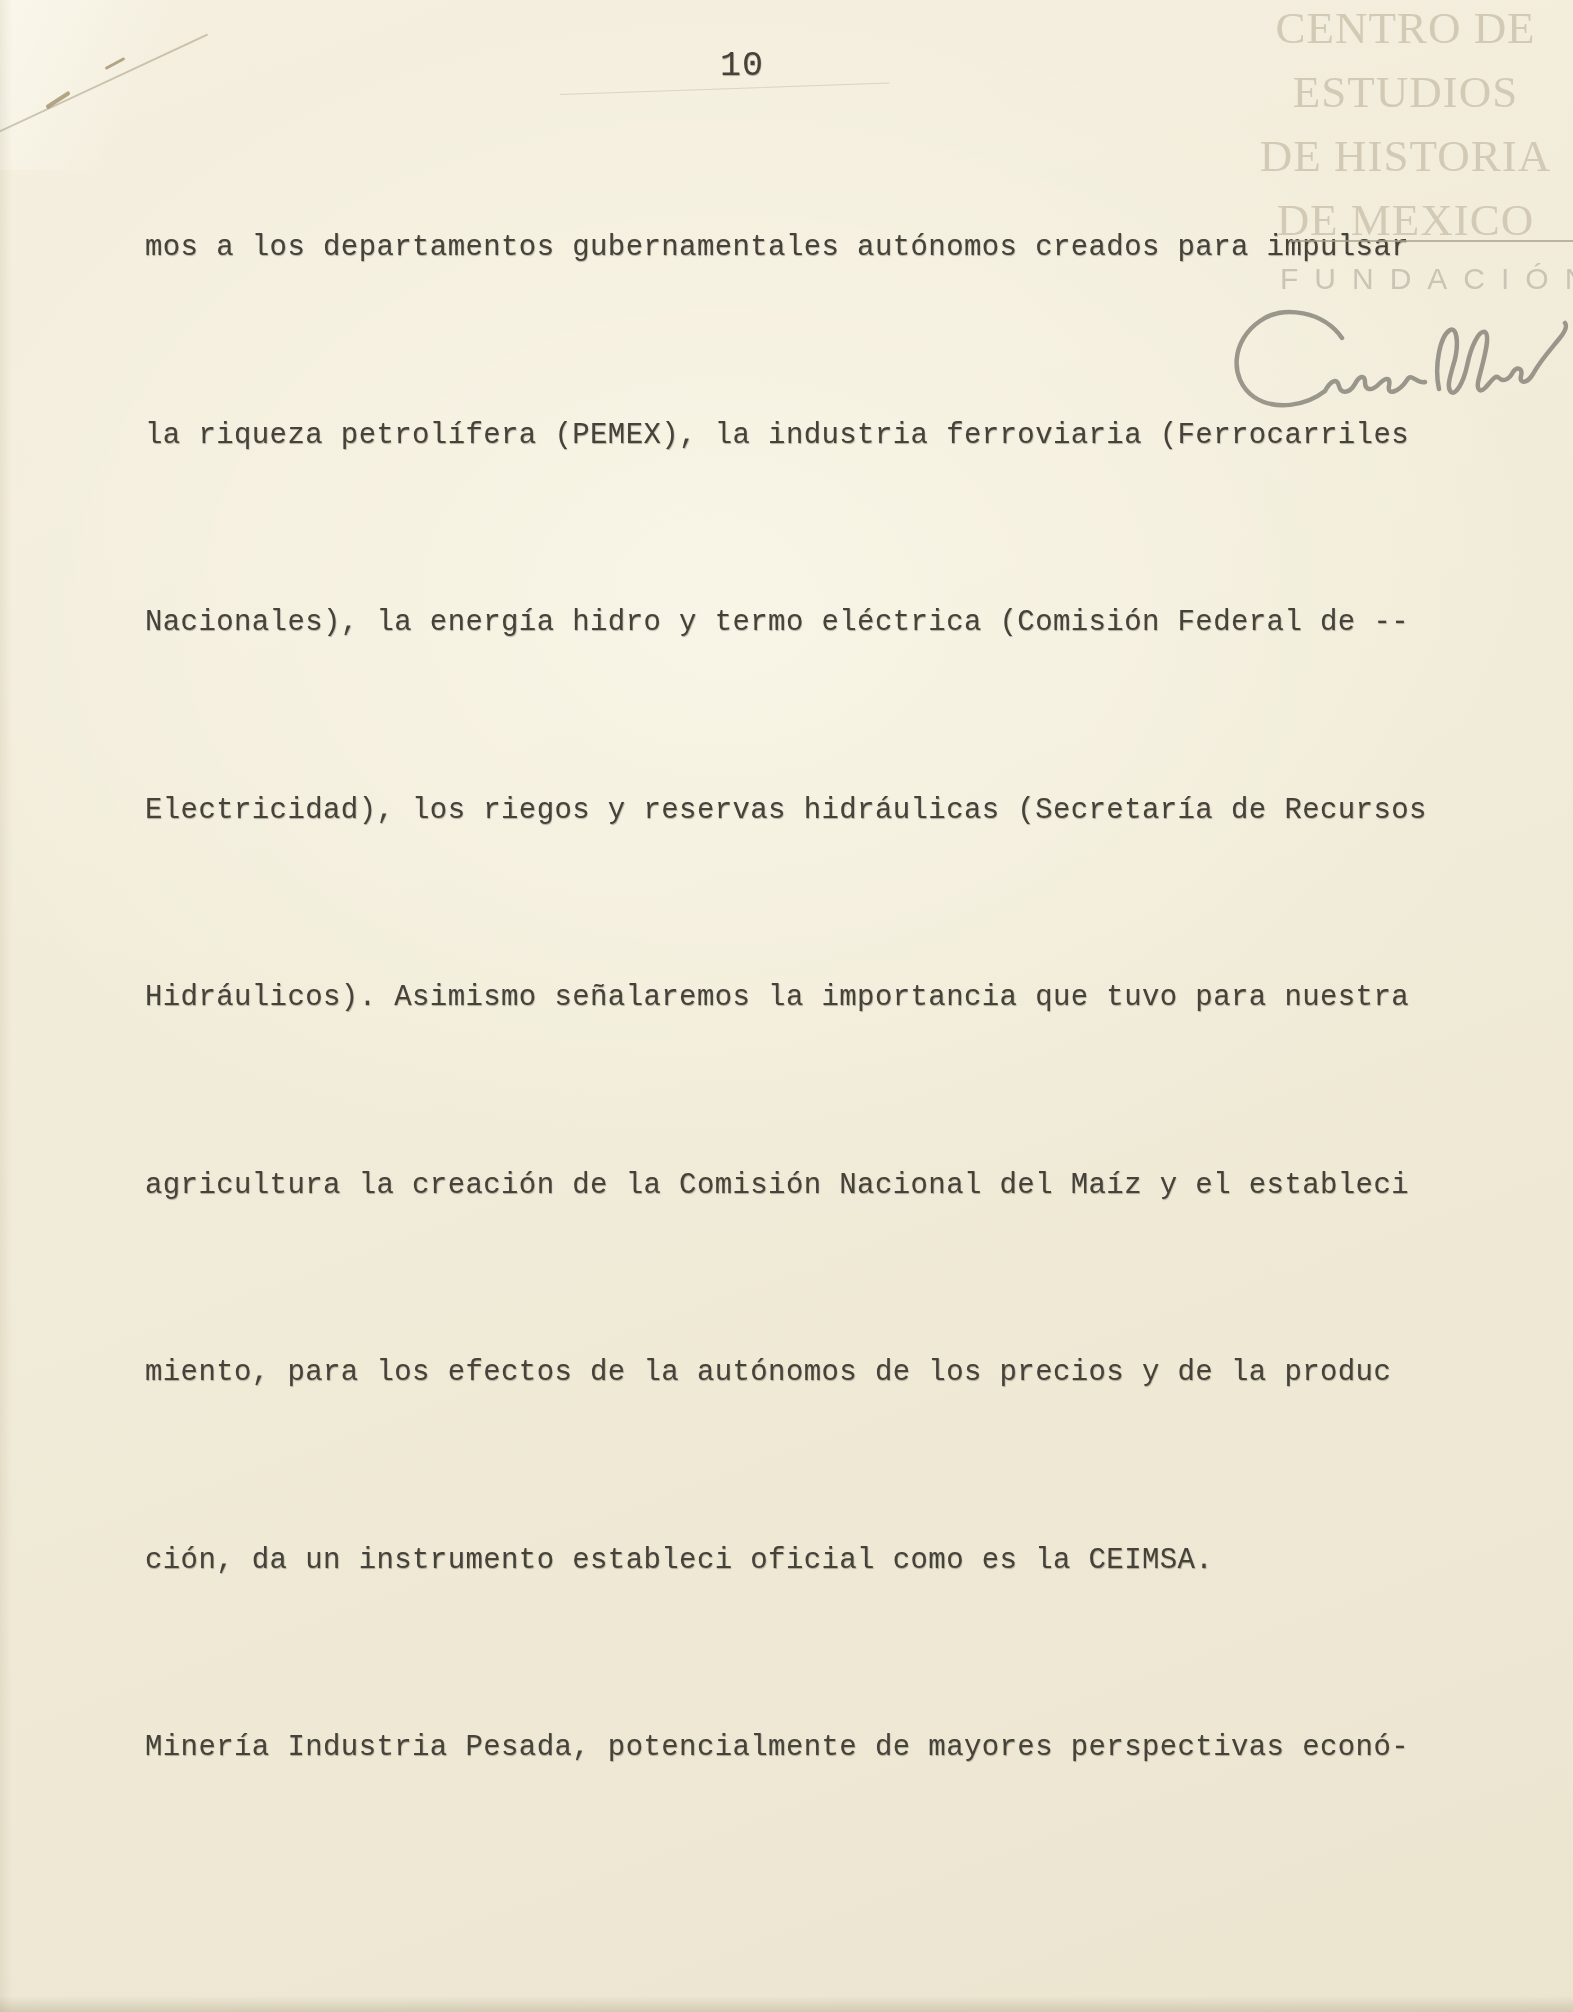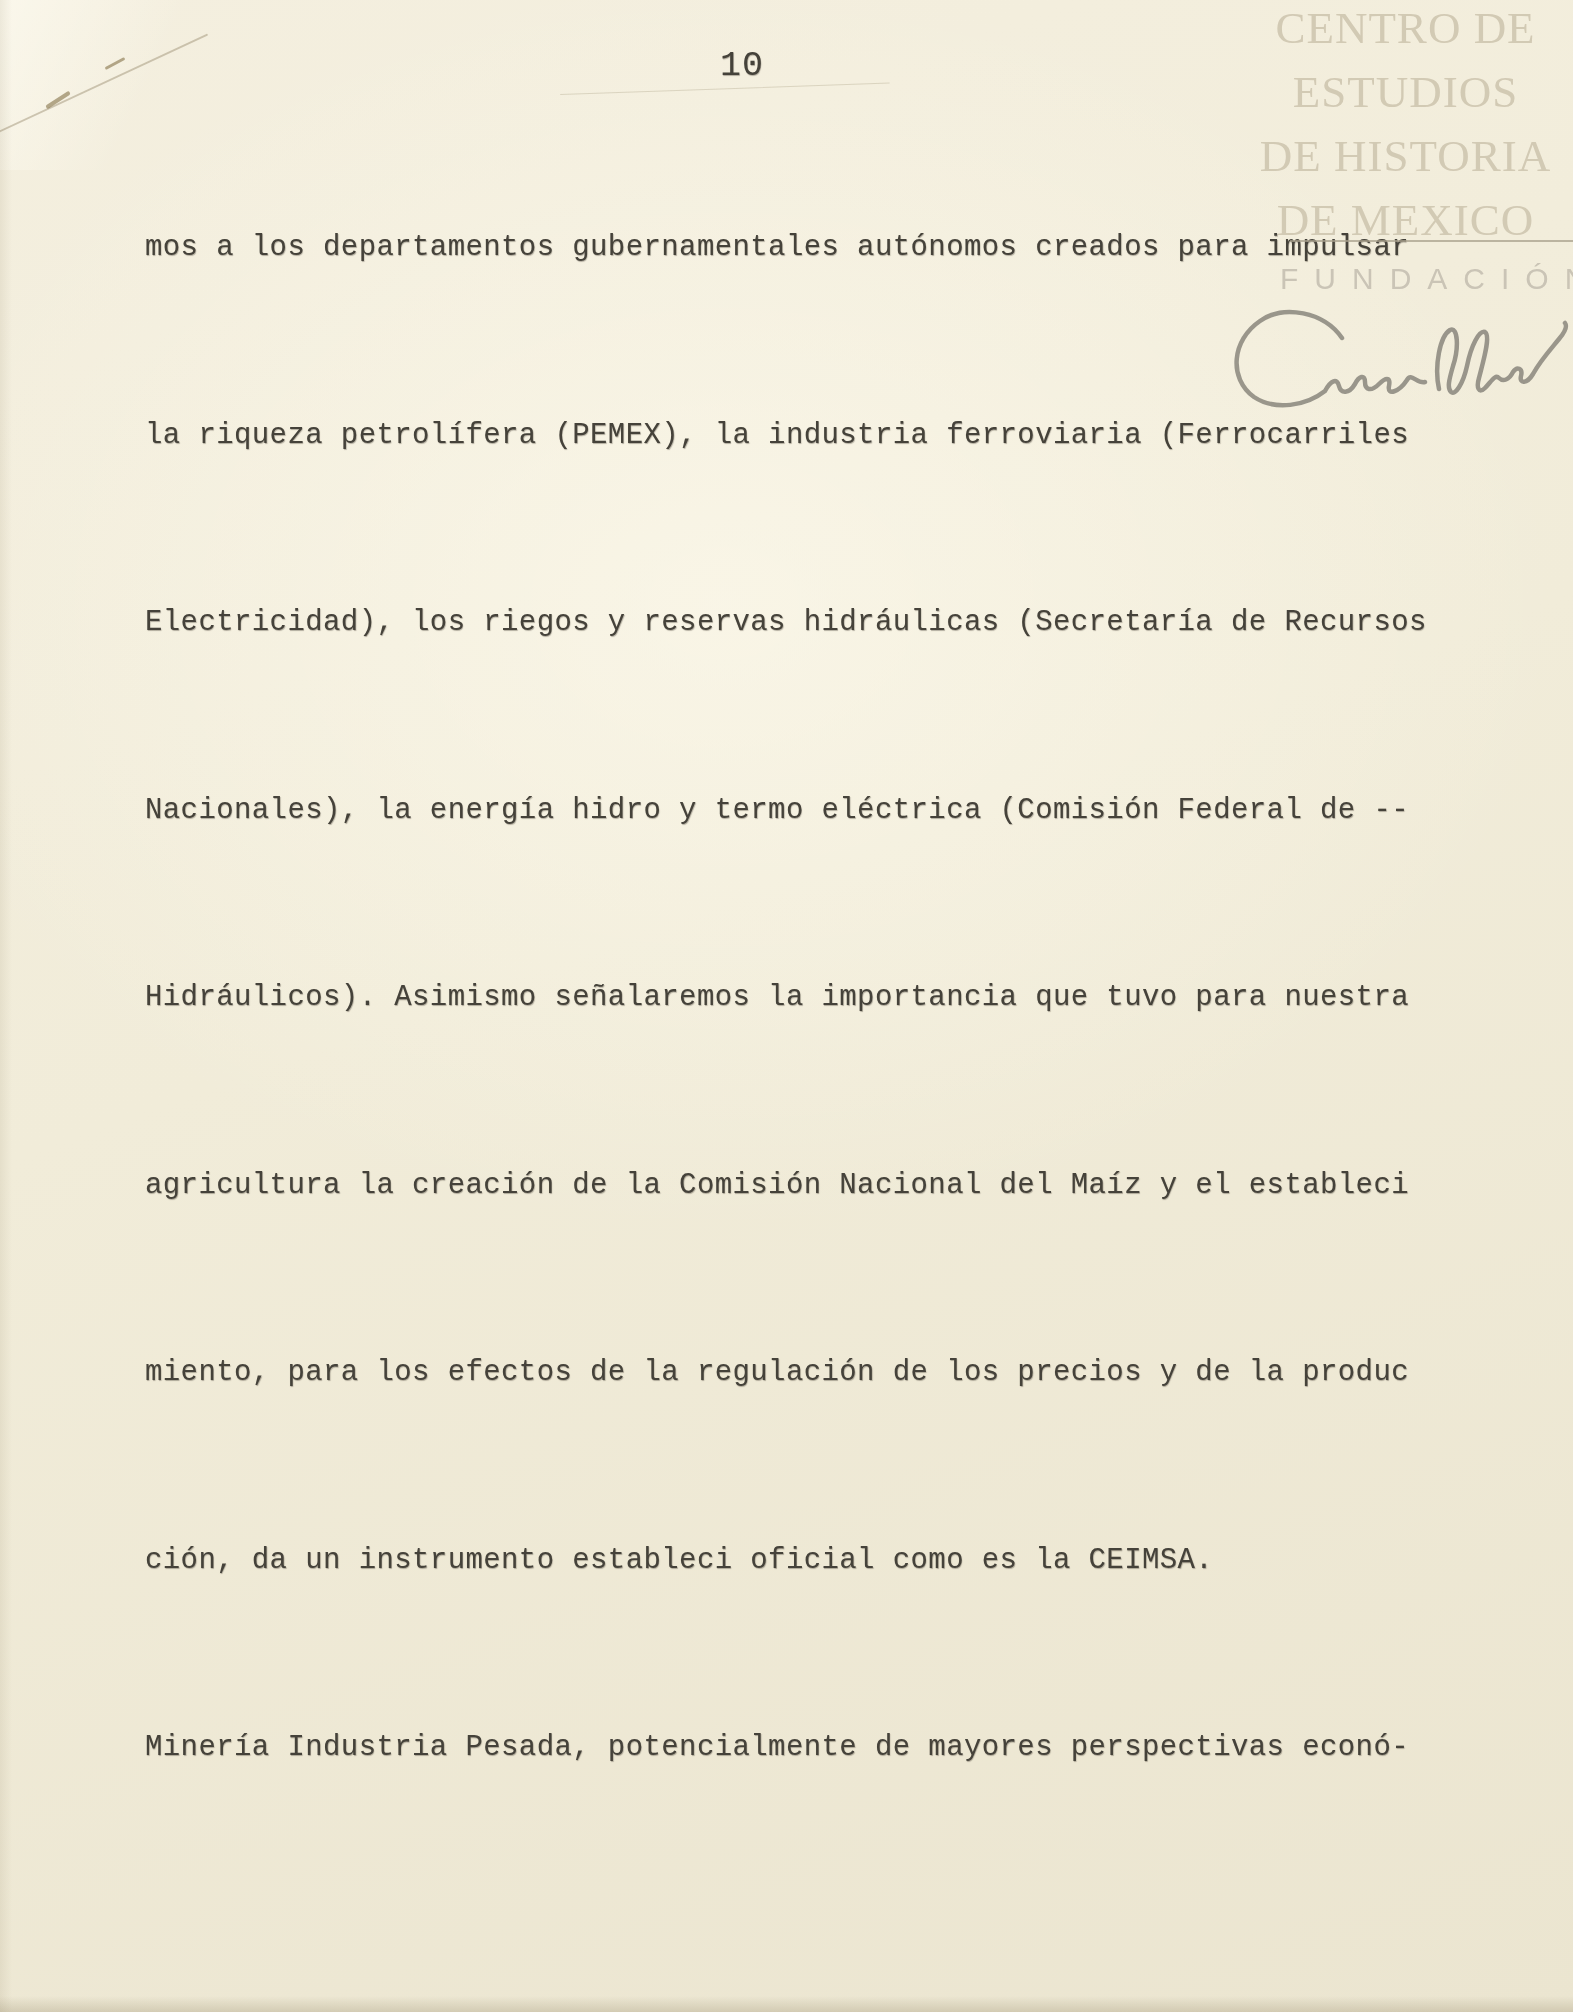--- a/index.html
+++ b/index.html
@@ -96,25 +96,25 @@
 <div class="mark m1"></div>
 <div class="mark m2"></div>
 <div class="edge-left"></div>
 <div class="edge-bottom"></div>
 
 <div class="page-number ink">10</div>
 
 <div class="typed ink">
   <div class="t-line">mos a los departamentos gubernamentales autónomos creados para impulsar</div>
   <div class="t-line">la riqueza petrolífera (PEMEX), la industria ferroviaria (Ferrocarriles</div>
+  <div class="t-line">Nacionales), la energía hidro y termo eléctrica (Comisión Federal de --</div>
   <div class="t-line">Electricidad), los riegos y reservas hidráulicas (Secretaría de Recursos</div>
-  <div class="t-line">Nacionales), la energía hidro y termo eléctrica (Comisión Federal de --</div>
   <div class="t-line">Hidráulicos). Asimismo señalaremos la importancia que tuvo para nuestra</div>
   <div class="t-line">agricultura la creación de la Comisión Nacional del Maíz y el estableci</div>
-  <div class="t-line">miento, para los efectos de la regulación de los precios y de la produc</div>
+  <div class="t-line">miento, para los efectos de la autónomos de los precios y de la produc</div>
   <div class="t-line">ción, da un instrumento estableci oficial como es la CEIMSA.</div>
   <div class="t-line">Minería Industria Pesada, potencialmente de mayores perspectivas econó-</div>
   
   
   
   
   
   
   
   

